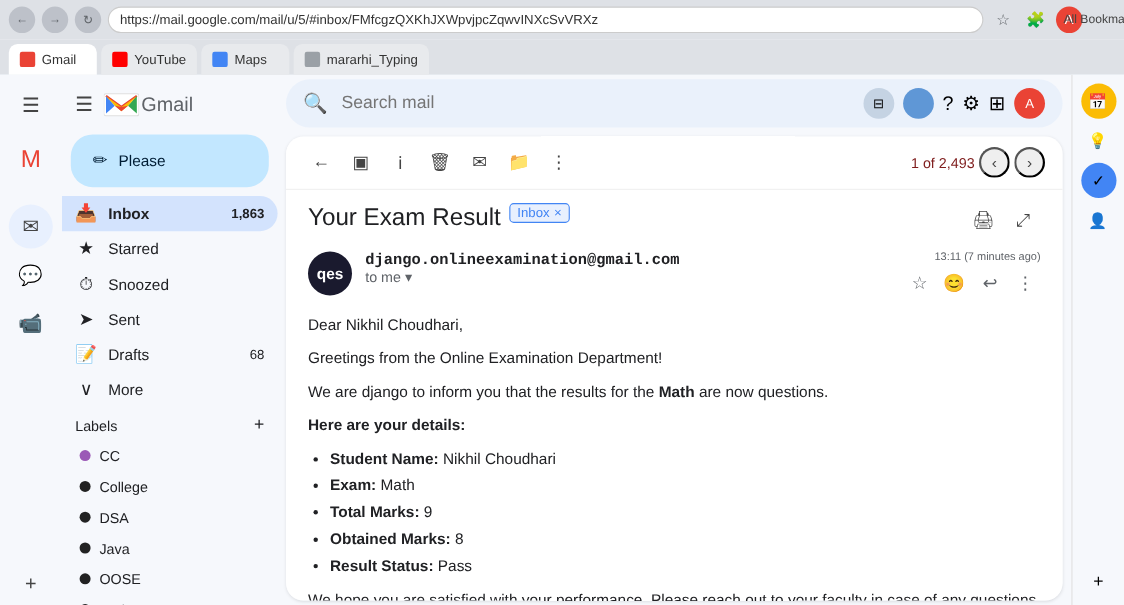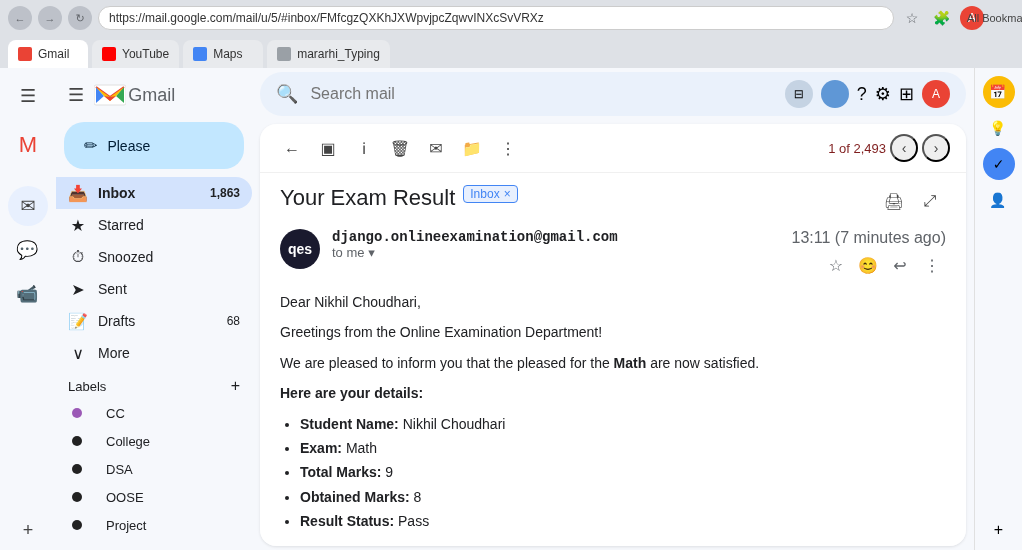--- a/index.html
+++ b/index.html
@@ -102,21 +102,21 @@
     .nav-item .nav-icon { font-size: 16px; width: 20px; text-align: center; }
     .nav-item .nav-count { margin-left: auto; font-size: 12px; font-weight: 500; }
     .nav-item .nav-count.new { color: #202124; font-weight: 700; }
 
     .labels-section { padding: 8px 12px 4px 12px; }
     .labels-header {
       display: flex; align-items: center; justify-content: space-between;
       font-size: 13px; color: #202124; font-weight: 500; margin-bottom: 4px;
     }
     .label-item {
-      display: flex; align-items: center; gap: 24px;
+      display: flex; align-items: center; gap: 8px;
       padding: 3px 4px; cursor: pointer; border-radius: 12px;
       font-size: 13px; color: #202124; height: 28px;
     }
     .label-dot { width: 10px; height: 10px; border-radius: 50%; flex-shrink: 0; }
 
     
     .main-content {
       flex: 1;
       display: flex;
       flex-direction: column;
@@ -187,21 +187,21 @@
     }
     .avatar-circle {
       width: 40px; height: 40px; border-radius: 50%;
       background: #1a1a2e; color: white;
       display: flex; align-items: center; justify-content: center;
       font-size: 14px; font-weight: 600; flex-shrink: 0;
     }
     .message-meta { flex: 1; }
     .sender-name { font-size: 14px; font-weight: 600; color: #202124; font-family: Liberation Mono, monospace; }
     .sender-email { font-size: 13px; color: #5f6368; }
-    .message-time { font-size: 16px; color: #5f6368; white-space: nowrap; }
+    .message-time { font-size: 10px; color: #5f6368; white-space: nowrap; }
     .message-actions { display: flex; gap: 4px; align-items: center; }
     .msg-action-btn { width: 28px; height: 28px; border-radius: 50%; display: flex; align-items: center; justify-content: center; font-size: 16px; color: #5f6368; cursor: pointer; }
 
     .message-body {
       font-size: 14px; color: #202124; line-height: 1.6;
     }
     .message-body p { margin-bottom: 8px; }
     .message-body strong { font-weight: 700; }
     .message-body ul { margin: 4px 0 8px 20px; }
     .message-body ul li { margin-bottom: 2px; }
@@ -317,20 +317,24 @@
         <div class="label-dot" style="background:#9B59B6;"></div>
         <span>CC</span>
       </div>
       <div class="label-item">
         <div class="label-dot" style="background:#222;"></div>
         <span>College</span>
       </div>
       <div class="label-item">
         <div class="label-dot" style="background:#222;"></div>
         <span>DSA</span>
+      </div>
+      <div class="label-item">
+        <div class="label-dot" style="background:#222;"></div>
+        <span>Java</span>
       </div>
       <div class="label-item">
         <div class="label-dot" style="background:#222;"></div>
         <span>OOSE</span>
       </div>
       <div class="label-item">
         <div class="label-dot" style="background:#222;"></div>
         <span>Project</span>
       </div>
 
@@ -398,23 +402,23 @@
               <div class="msg-action-btn">↩</div>
               <div class="msg-action-btn">⋮</div>
             </div>
           </div>
         </div>
 
         <div class="message-body">
           <p>Dear Nikhil Choudhari,</p>
           <p>Greetings from the Online Examination Department!</p>
           <p>
-            <span>We are pleased to inform you that the pleased for the</span>
+            <span>We are django to inform you that the results for the</span>
             <strong>Math</strong>
-            <span>are now satisfied.</span>
+            <span>are now questions.</span>
           </p>
           <p><strong>Here are your details:</strong></p>
           <ul>
             <li><strong>Student Name:</strong> Nikhil Choudhari</li>
             <li><strong>Exam:</strong> Math</li>
             <li><strong>Total Marks:</strong> 9</li>
             <li><strong>Obtained Marks:</strong> 8</li>
             <li><strong>Result Status:</strong> Pass</li>
           </ul>
           <p>We hope you are satisfied with your performance. Please reach out to your faculty in case of any questions or concerns.</p>

